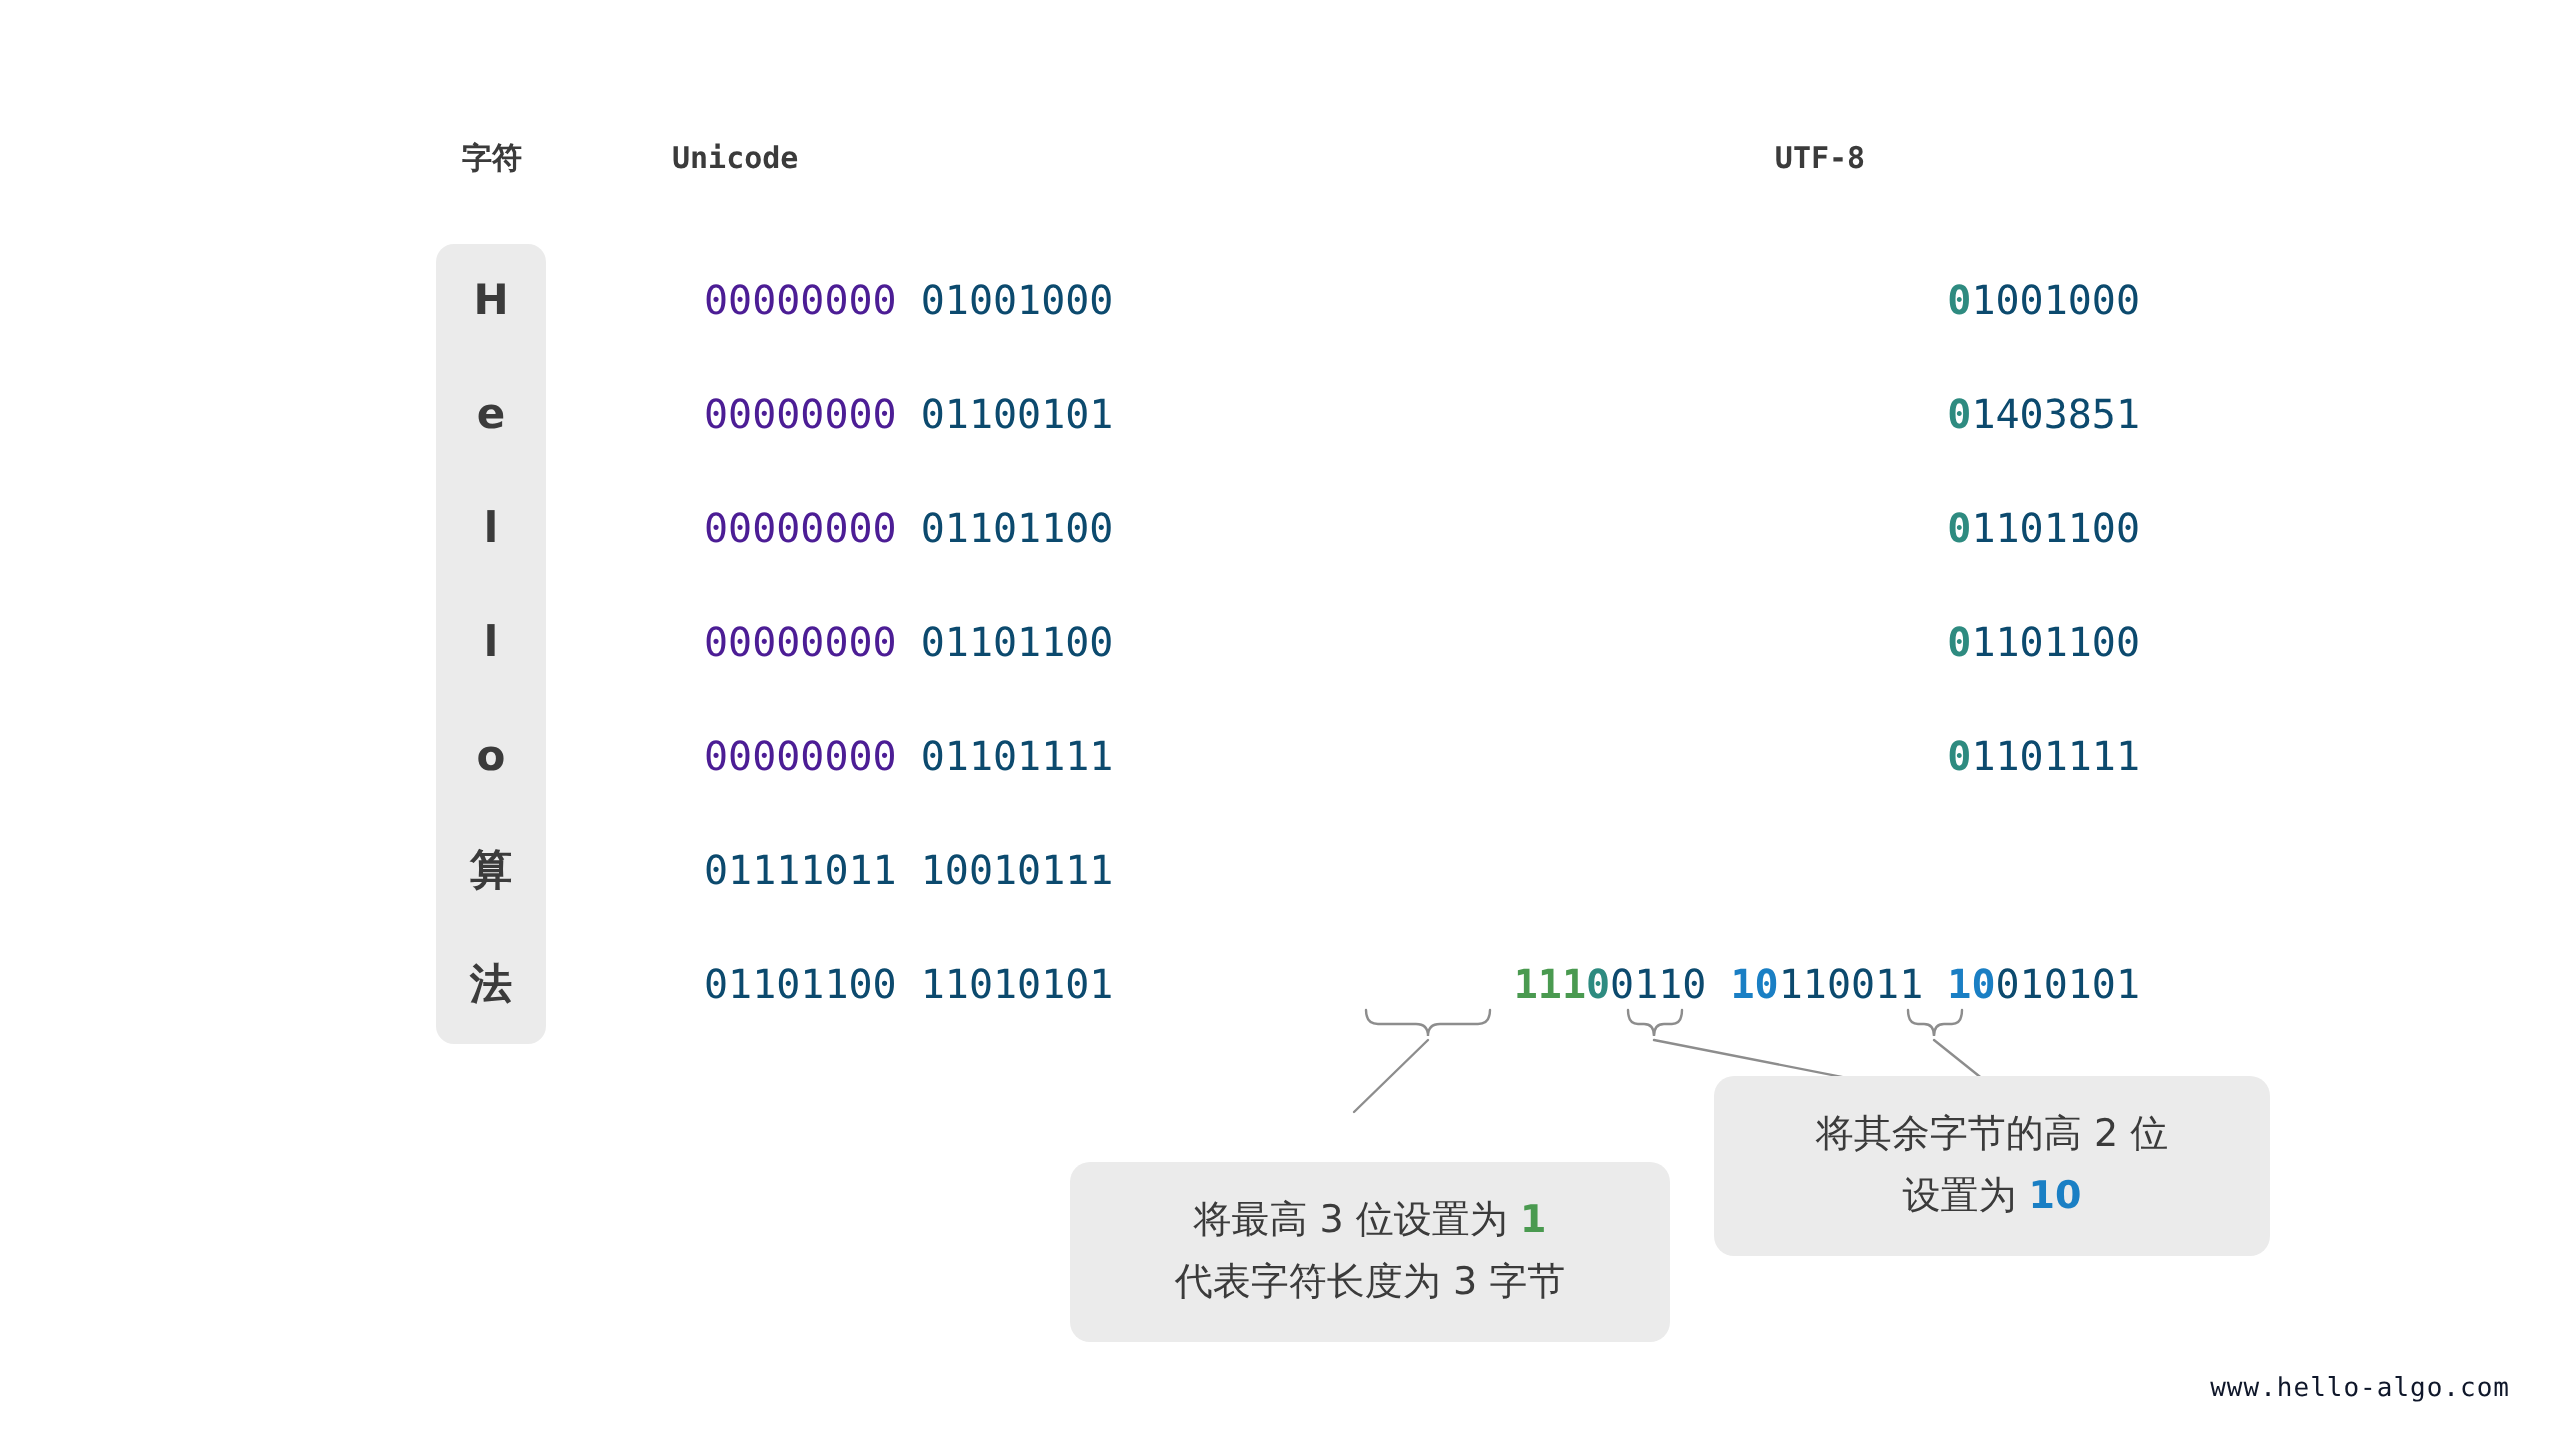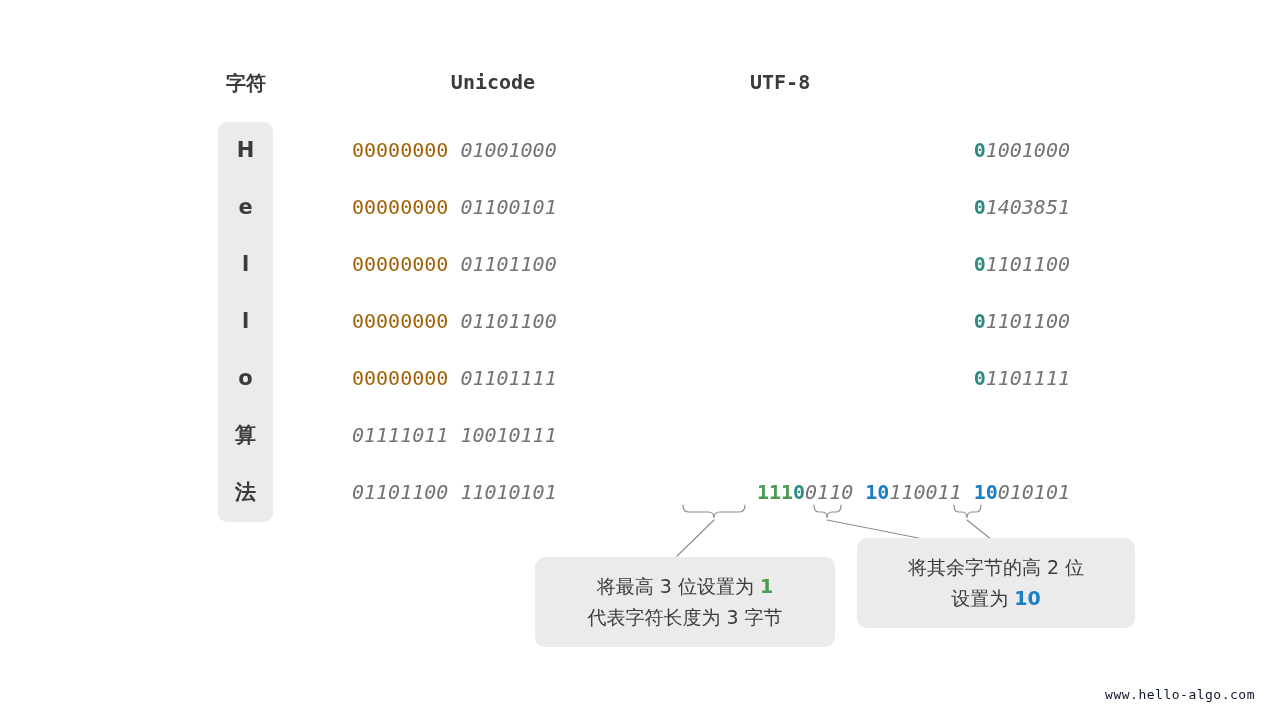--- a/index.html
+++ b/index.html
@@ -18,30 +18,30 @@
   #diagram {
     position: absolute;
     inset: 0;
   }
 
   
   .col-header {
     position: absolute;
     font-family: "DejaVu Sans Mono", monospace;
     font-weight: bold;
-    font-size: 20px;
+    font-size: 15px;
     color: #3b3b3b;
     white-space: nowrap;
   }
   .col-header.cjk {
     font-family: "DejaVu Sans", sans-serif;
   }
   #hdr-char   { left: 218px; top: 70px; width: 56px; text-align: center; }
-  #hdr-uni    { left: 365px; top: 70px; width: 256px; text-align: center; }
-  #hdr-utf    { left: 750px; top: 70px; width: 320px; }
+  #hdr-uni    { left: 336px; top: 70px; width: 256px; }
+  #hdr-utf    { left: 750px; top: 70px; width: 320px; text-align: center; }
 
   
   #char-column {
     position: absolute;
     left: 218px;
     top: 122px;
     width: 55px;
     height: 400px;
     background: #ebebeb;
     border-radius: 9px;
@@ -65,22 +65,22 @@
     height: 57px;
     line-height: 57px;
     font-family: "DejaVu Sans Mono", monospace;
     font-size: 20px;
     white-space: pre;
     color: #3b3b3b;
   }
   .uni-row { left: 352px; width: 300px; text-align: left; }
   .utf-row { left: 620px; width: 450px; text-align: right; }
 
-  .b-dim   { color: #a16207; }
-  .b-dark  { color: #737373; font-style: italic; }
+  .b-dim   { color: #4c1d95; }
+  .b-dark  { color: #0c4a6e; }
   .b-teal  { color: #2e8b80; font-weight: bold; }
   .b-green { color: #4a9a50; font-weight: bold; }
   .b-blue  { color: #1a7fc4; font-weight: bold; }
 
   
   #connectors {
     position: absolute;
     left: 0;
     top: 0;
     width: 1280px;
@@ -96,21 +96,21 @@
     display: flex;
     flex-direction: column;
     align-items: center;
     justify-content: center;
     font-family: "DejaVu Sans", sans-serif;
     font-size: 19px;
     color: #3b3b3b;
     line-height: 31px;
     text-align: center;
   }
-  #callout-1 { left: 535px; top: 557px; width: 300px; height: 90px; }
+  #callout-1 { left: 535px; top: 581px; width: 300px; height: 90px; }
   #callout-2 { left: 857px; top: 538px; width: 278px; height: 90px; }
   .callout .hl-green { color: #4a9a50; font-weight: bold; }
   .callout .hl-blue  { color: #1a7fc4; font-weight: bold; }
   .callout-line { white-space: pre; }
 
   
   #watermark {
     position: absolute;
     right: 25px;
     bottom: 18px;

